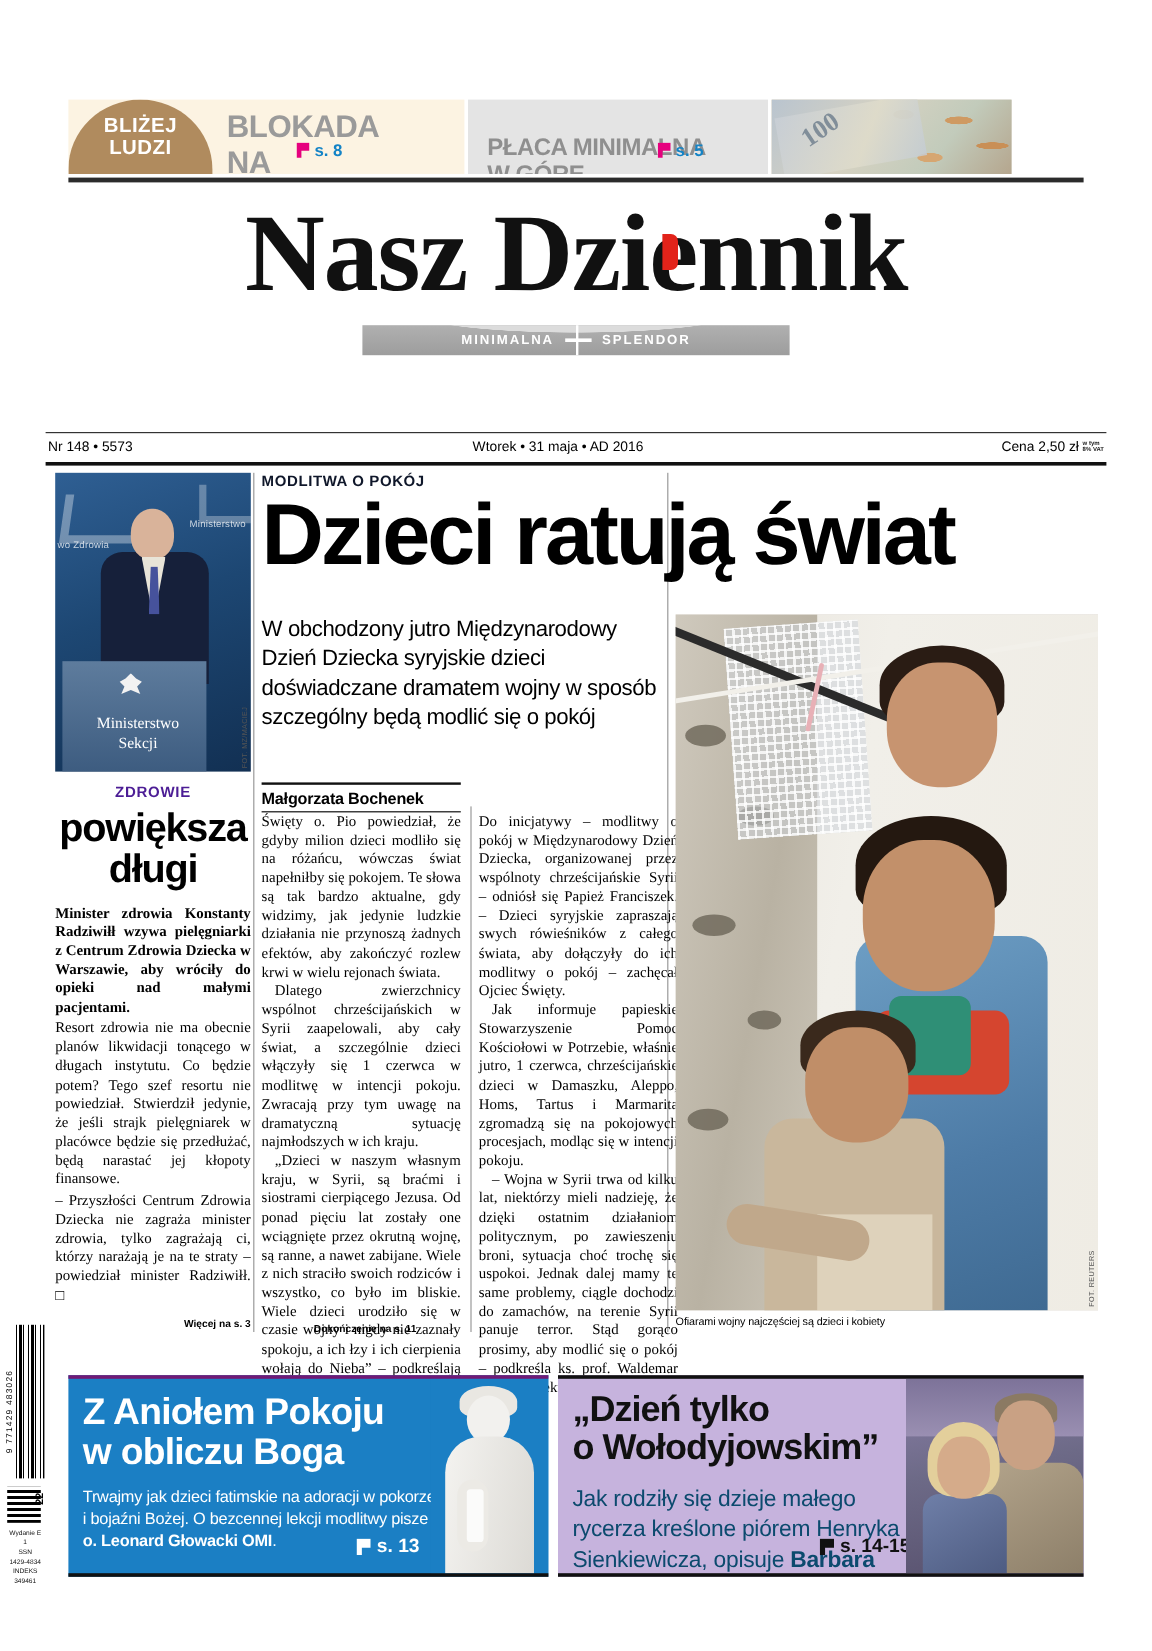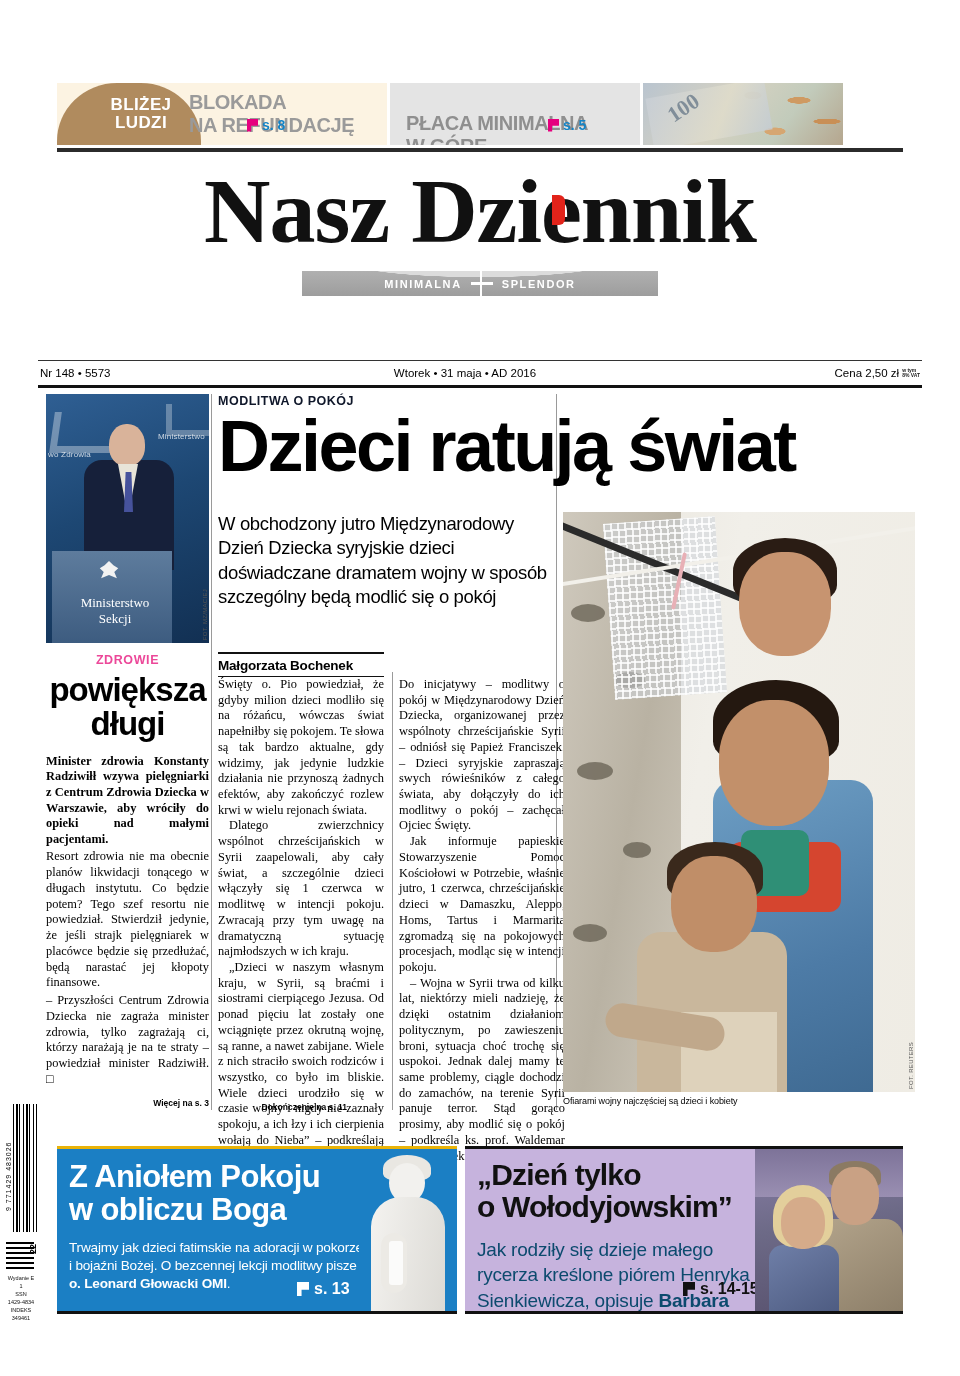--- a/index.html
+++ b/index.html
@@ -10,26 +10,26 @@
   }
   .page{position:absolute;left:0;top:0;width:960px;height:1376px;background:#fff;}
 
   
   .teaser-strip{position:absolute;left:57px;top:83px;width:846px;height:62px;display:flex;}
   .teaser-a{position:relative;width:330px;height:62px;background:#fcf3e2;overflow:hidden;}
   .teaser-badge{
     position:absolute;left:0;top:0;width:120px;height:62px;background:#b08b5e;
     border-radius:60px 60px 0 0 / 58px 58px 0 0;
     color:#fff;display:flex;flex-direction:column;justify-content:center;align-items:center;
-    font-weight:bold;font-size:17px;line-height:1.08;letter-spacing:.4px;padding-left:24px;
+    font-weight:bold;font-size:17px;line-height:1.08;letter-spacing:.4px;
   }
   .teaser-badge span{display:block;}
   .teaser-a-text{
     position:absolute;left:132px;top:8px;width:200px;
-    color:#9a9a9a;font-weight:bold;font-size:20px;line-height:1.14;letter-spacing:-.4px;
+    color:#9a9a9a;font-weight:bold;font-size:26px;line-height:1.14;letter-spacing:-.4px;
   }
   .teaser-b{position:relative;width:250px;height:62px;background:#e4e4e4;overflow:hidden;margin-left:3px;}
   .teaser-b-text{
     position:absolute;left:16px;top:8px;width:230px;
     color:#8f8f8f;font-weight:bold;font-size:20px;line-height:1.14;letter-spacing:-.4px;margin-top:21px;
   }
   .pg{display:inline-flex;align-items:center;gap:4px;position:absolute;}
   .pg .flag{
     display:inline-block;width:11px;height:13px;background:#e6007e;
     clip-path:polygon(0 0,100% 0,100% 55%,38% 55%,38% 100%,0 100%);
@@ -111,21 +111,21 @@
   .sp-podium{position:absolute;left:6px;bottom:0;width:120px;height:92px;
     background:linear-gradient(#5e7c9d,#3d5c80);}
   .sp-eagle{position:absolute;left:46px;bottom:58px;width:22px;height:24px;background:#f2f2f2;
     clip-path:polygon(50% 0,70% 18%,92% 30%,74% 46%,86% 72%,50% 58%,14% 72%,26% 46%,8% 30%,30% 18%);}
   .sp-pod-txt{position:absolute;left:0;bottom:16px;width:126px;text-align:center;
     color:#fff;font-family:"Liberation Serif",serif;font-size:13px;line-height:1.25;}
   .photo-credit-v{
     position:absolute;right:1px;bottom:3px;font-size:6px;color:#555;
     writing-mode:vertical-rl;transform:rotate(180deg);letter-spacing:.3px;
   }
-  .side-kicker{margin-top:10px;text-align:center;color:#ec4899;font-weight:bold;font-size:12.5px;letter-spacing:.6px;}
+  .side-kicker{margin-top:10px;text-align:center;color:#4c1d95;font-weight:bold;font-size:12.5px;letter-spacing:.6px;}
   .side-head{margin-top:6px;text-align:center;font-weight:bold;font-size:33px;line-height:1.04;letter-spacing:-1px;}
   .side-lead{margin-top:12px;font-family:"Liberation Serif",serif;font-weight:bold;font-size:12.4px;line-height:1.26;text-align:justify;}
   .side-body{margin-top:2px;font-family:"Liberation Serif",serif;font-size:12.4px;line-height:1.27;text-align:justify;}
   .side-more{margin-top:10px;text-align:right;font-size:8.5px;font-weight:bold;}
 
   .vrule{position:absolute;background:#9a9a9a;width:1px;}
 
   
   .main{position:absolute;left:218px;top:394px;width:704px;}
   .main-kicker{color:#0f172a;font-weight:bold;font-size:12.5px;letter-spacing:.5px;}
@@ -195,21 +195,21 @@
   .bc-bars{margin-left:9px;width:24px;height:128px;
     background:repeating-linear-gradient(90deg,#000 0 1px,#fff 1px 3px,#000 3px 5px,#fff 5px 6px,#000 6px 7px,#fff 7px 10px);}
   .bc-bars2{margin-left:2px;margin-top:7px;width:28px;height:30px;
     background:repeating-linear-gradient(0deg,#000 0 2px,#fff 2px 5px);}
   .bc-22{position:absolute;right:0;top:140px;font-size:9px;font-weight:bold;
     writing-mode:vertical-rl;transform:rotate(180deg);}
   .bc-meta{margin-top:6px;font-size:5.5px;line-height:1.45;color:#111;}
 
   
   .promo-left{position:absolute;left:57px;top:1146px;width:400px;height:162px;
-    background:#1b7fc4;overflow:hidden;border-top:3px solid #eab308;border-bottom:3px solid #111;}
+    background:#1b7fc4;overflow:hidden;border-top:3px solid #701a75;border-bottom:3px solid #111;}
   .pl-title{position:absolute;left:12px;top:12px;color:#fff;font-weight:bold;font-size:31px;
     line-height:1.06;letter-spacing:-.6px;}
   .pl-sub{position:absolute;left:12px;top:90px;width:295px;color:#fff;font-size:13.6px;
     line-height:1.33;letter-spacing:-.2px;}
   .pl-sub b{font-weight:bold;}
   .pl-pg{position:absolute;left:240px;top:131px;display:flex;align-items:center;gap:5px;}
   .pl-pg .flag{width:12px;height:14px;background:#fff;
     clip-path:polygon(0 0,100% 0,100% 55%,38% 55%,38% 100%,0 100%);}
   .pl-pg .pgtxt{color:#fff;font-weight:bold;font-size:16px;}
   .pl-statue{position:absolute;right:0;top:0;width:98px;height:162px;background:#1b7fc4;}

